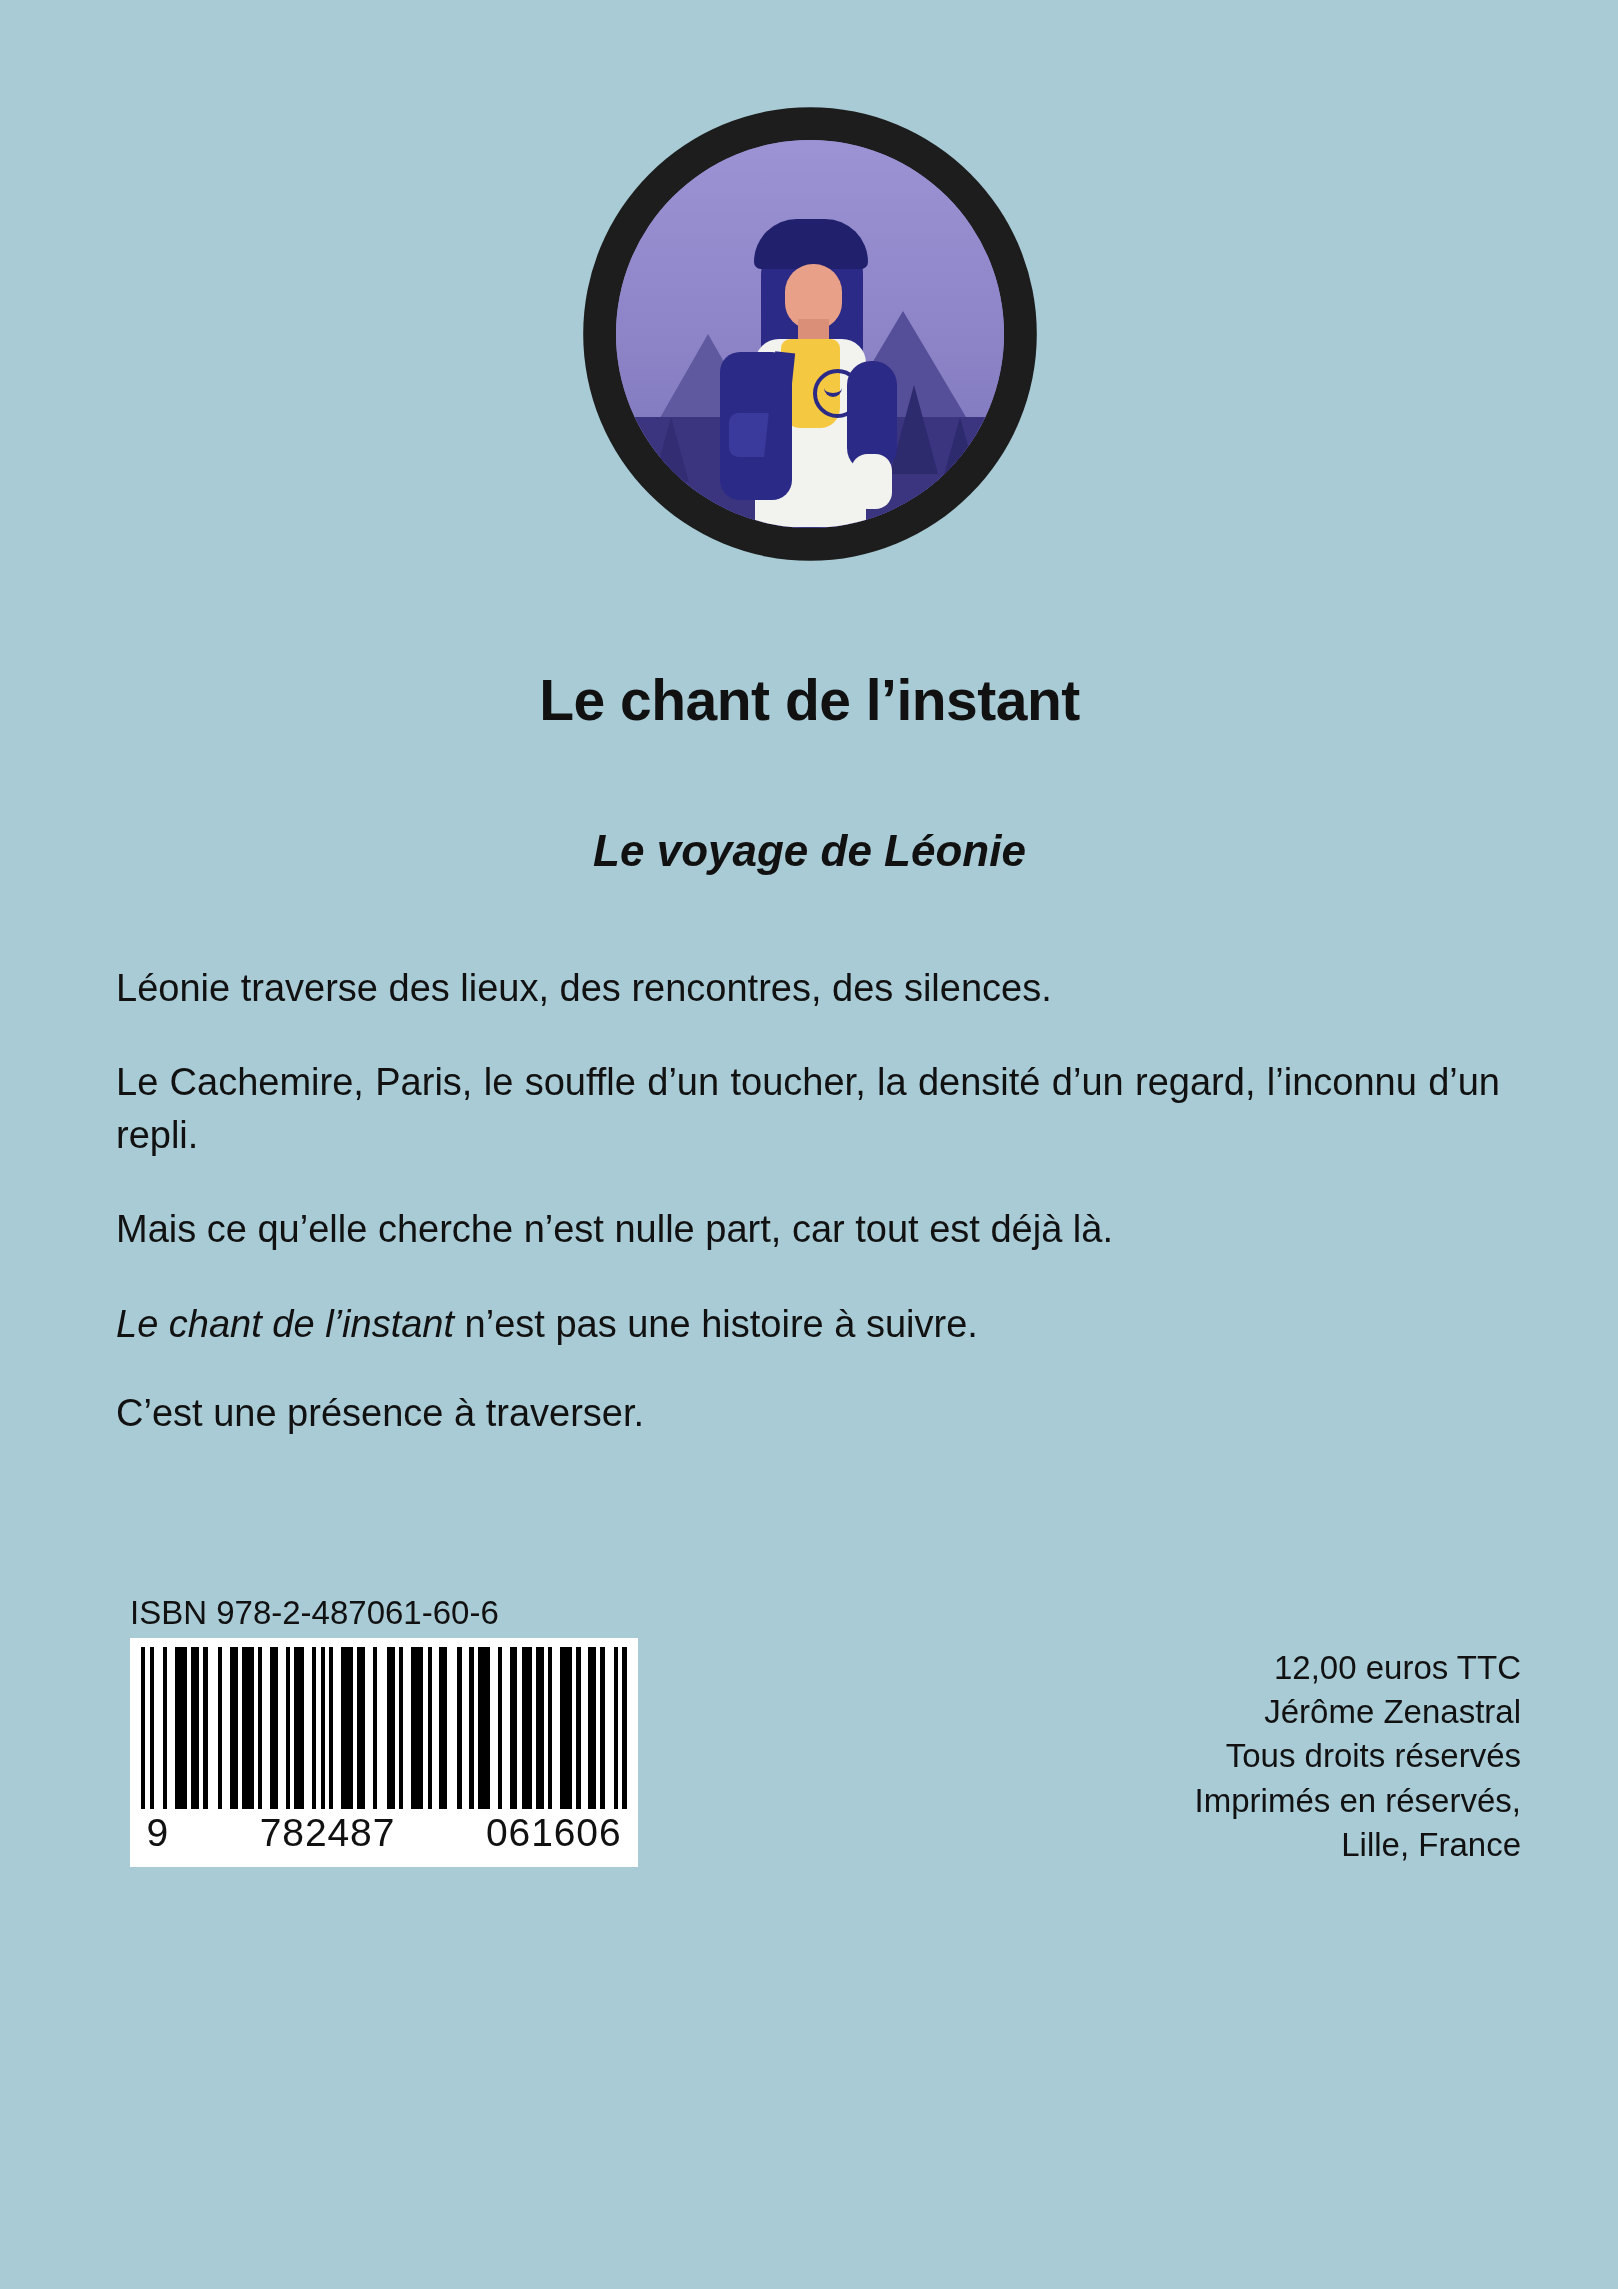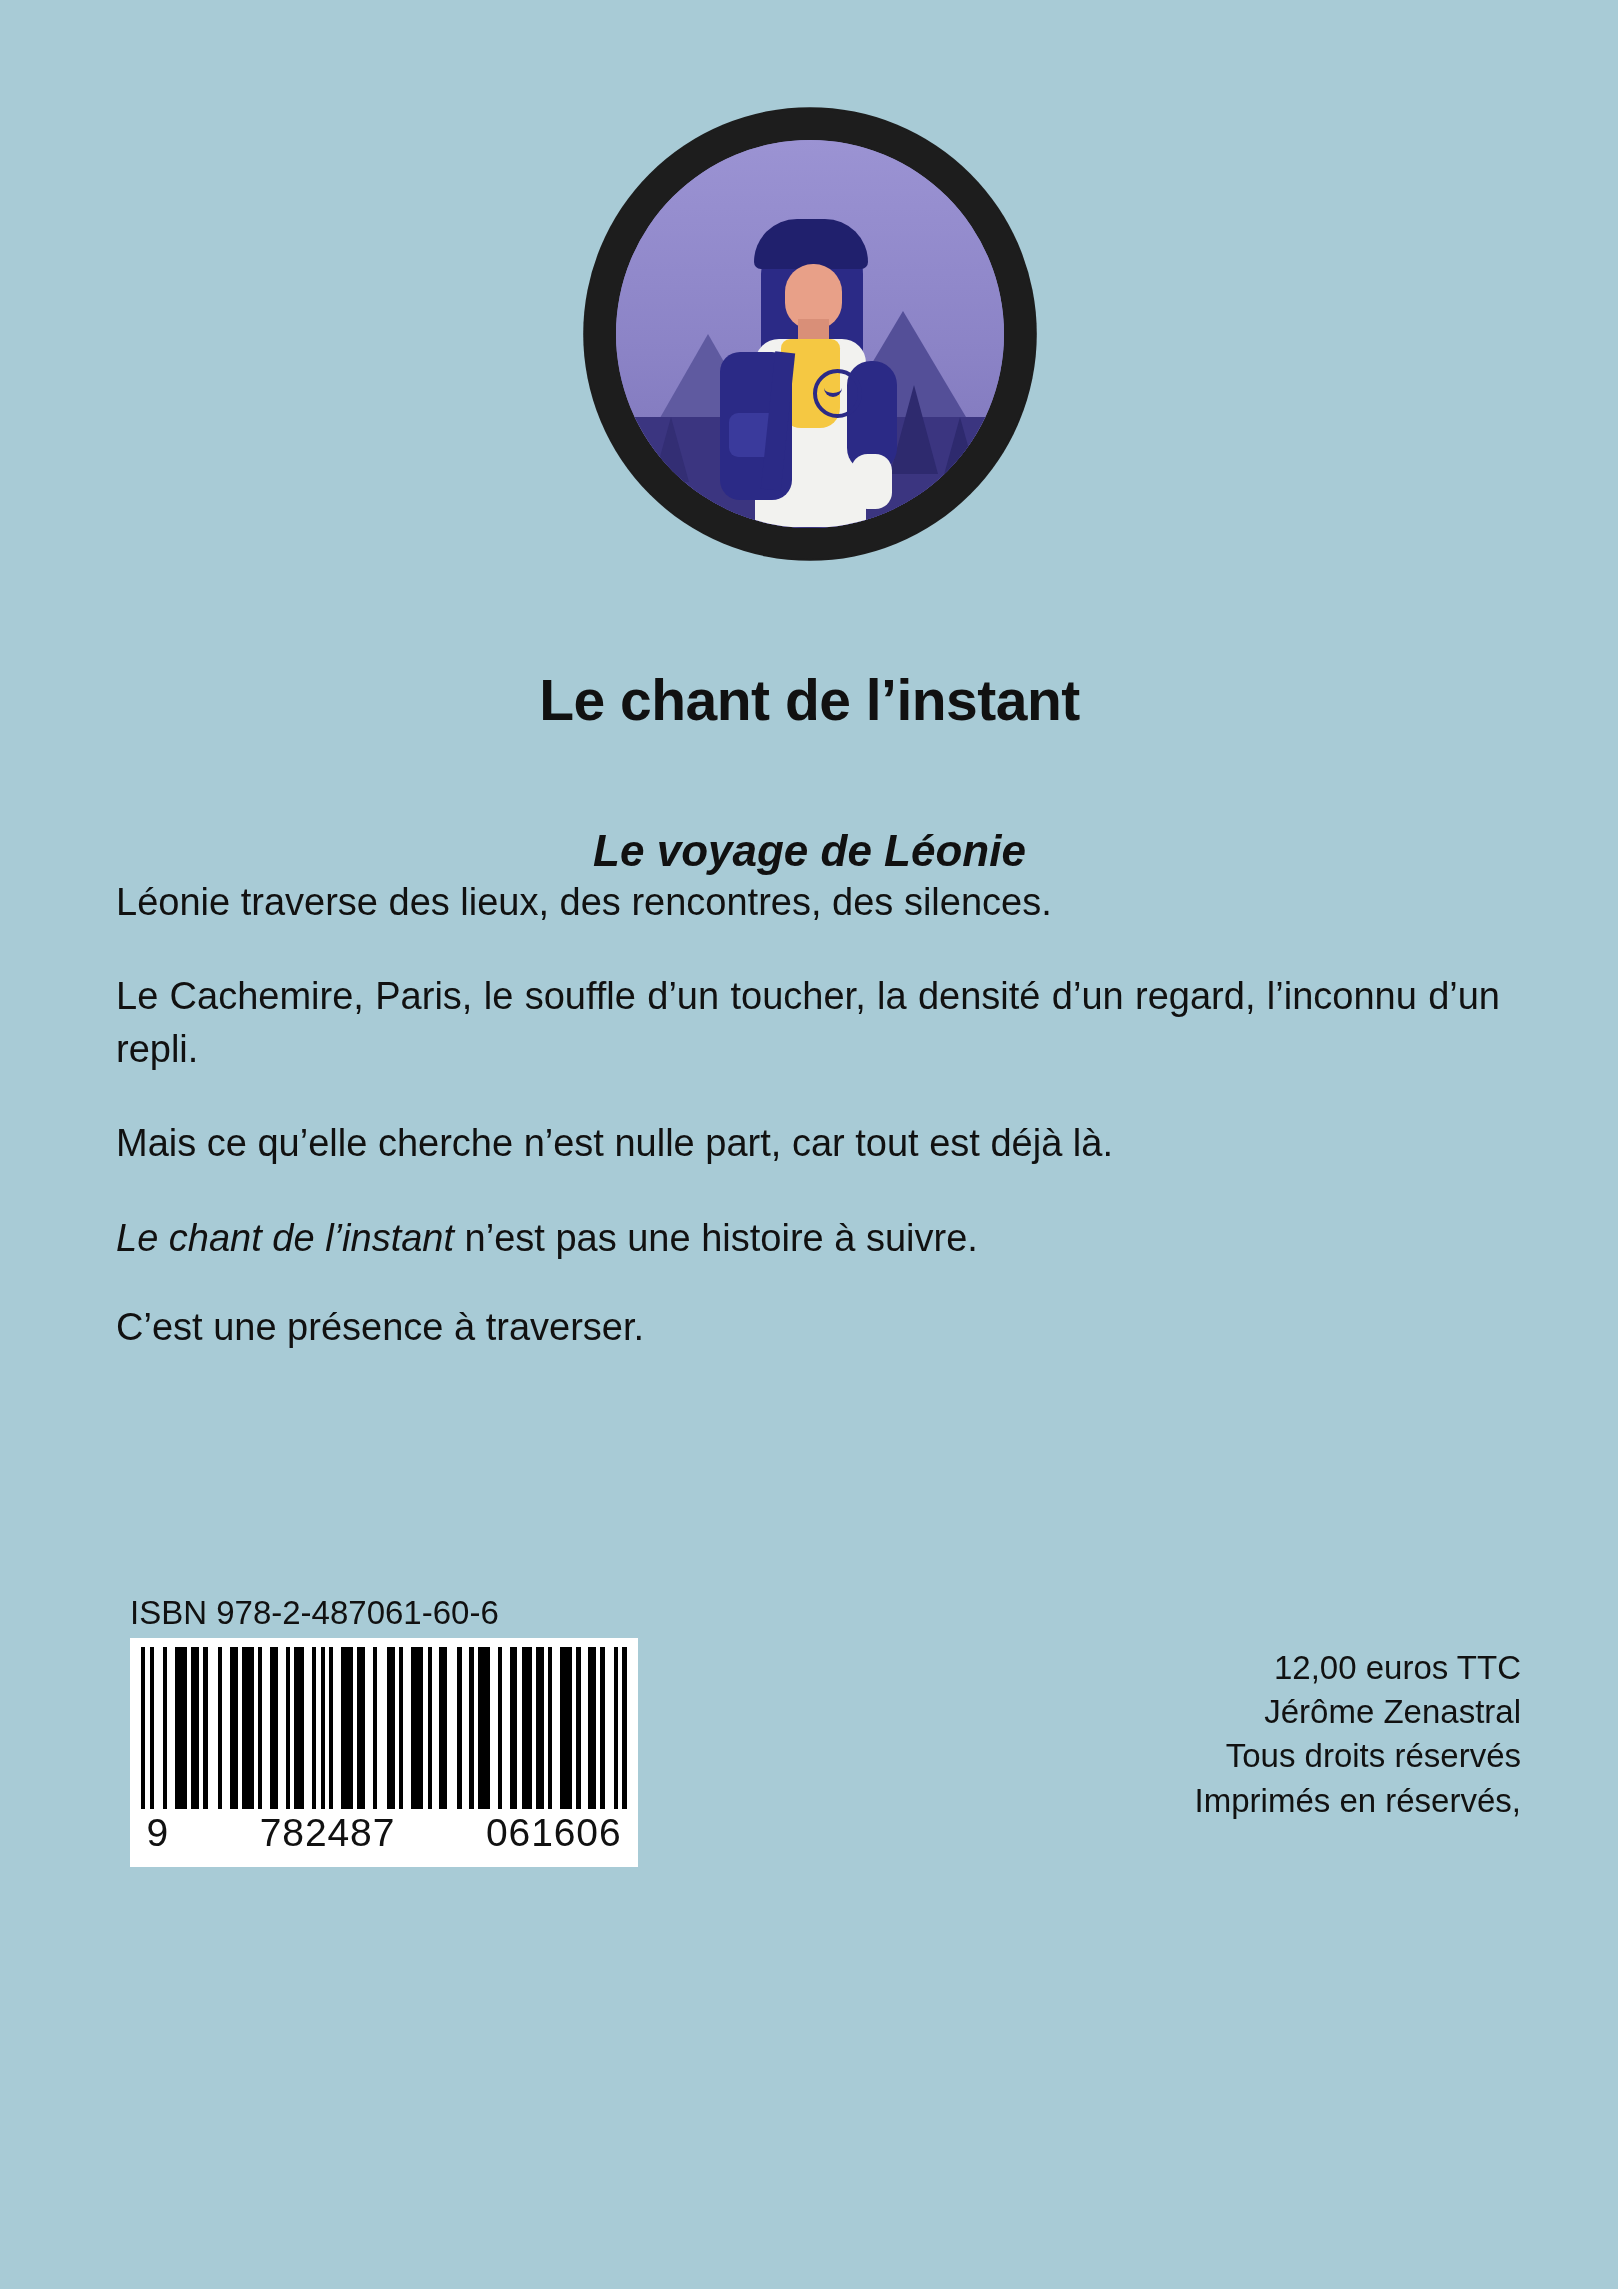--- a/index.html
+++ b/index.html
@@ -242,21 +242,21 @@
     top: 789px;
     left: 0;
     width: 100%;
     text-align: center;
     font-size: 44px;
     font-style: italic;
   }
 
   .body-copy {
     position: absolute;
-    top: 876px;
+    top: 962px;
     left: 116px;
     width: 1384px;
   }
   .para {
     font-size: 38px;
     line-height: 1.38;
     text-align: justify;
     margin: 0 0 42px 0;
   }
   .para.last-tight { margin-bottom: 37px; }
@@ -496,17 +496,18 @@
         <span>061606</span>
       </div>
     </div>
 
 
     <div class="rights">
       <div>12,00 euros TTC</div>
       <div>Jérôme Zenastral</div>
       <div>Tous droits réservés</div>
       <div>Imprimés en réservés,</div>
+      <div>Lille, France</div>
     </div>
 
   </div>
 </div>
 
 
 </body></html>

